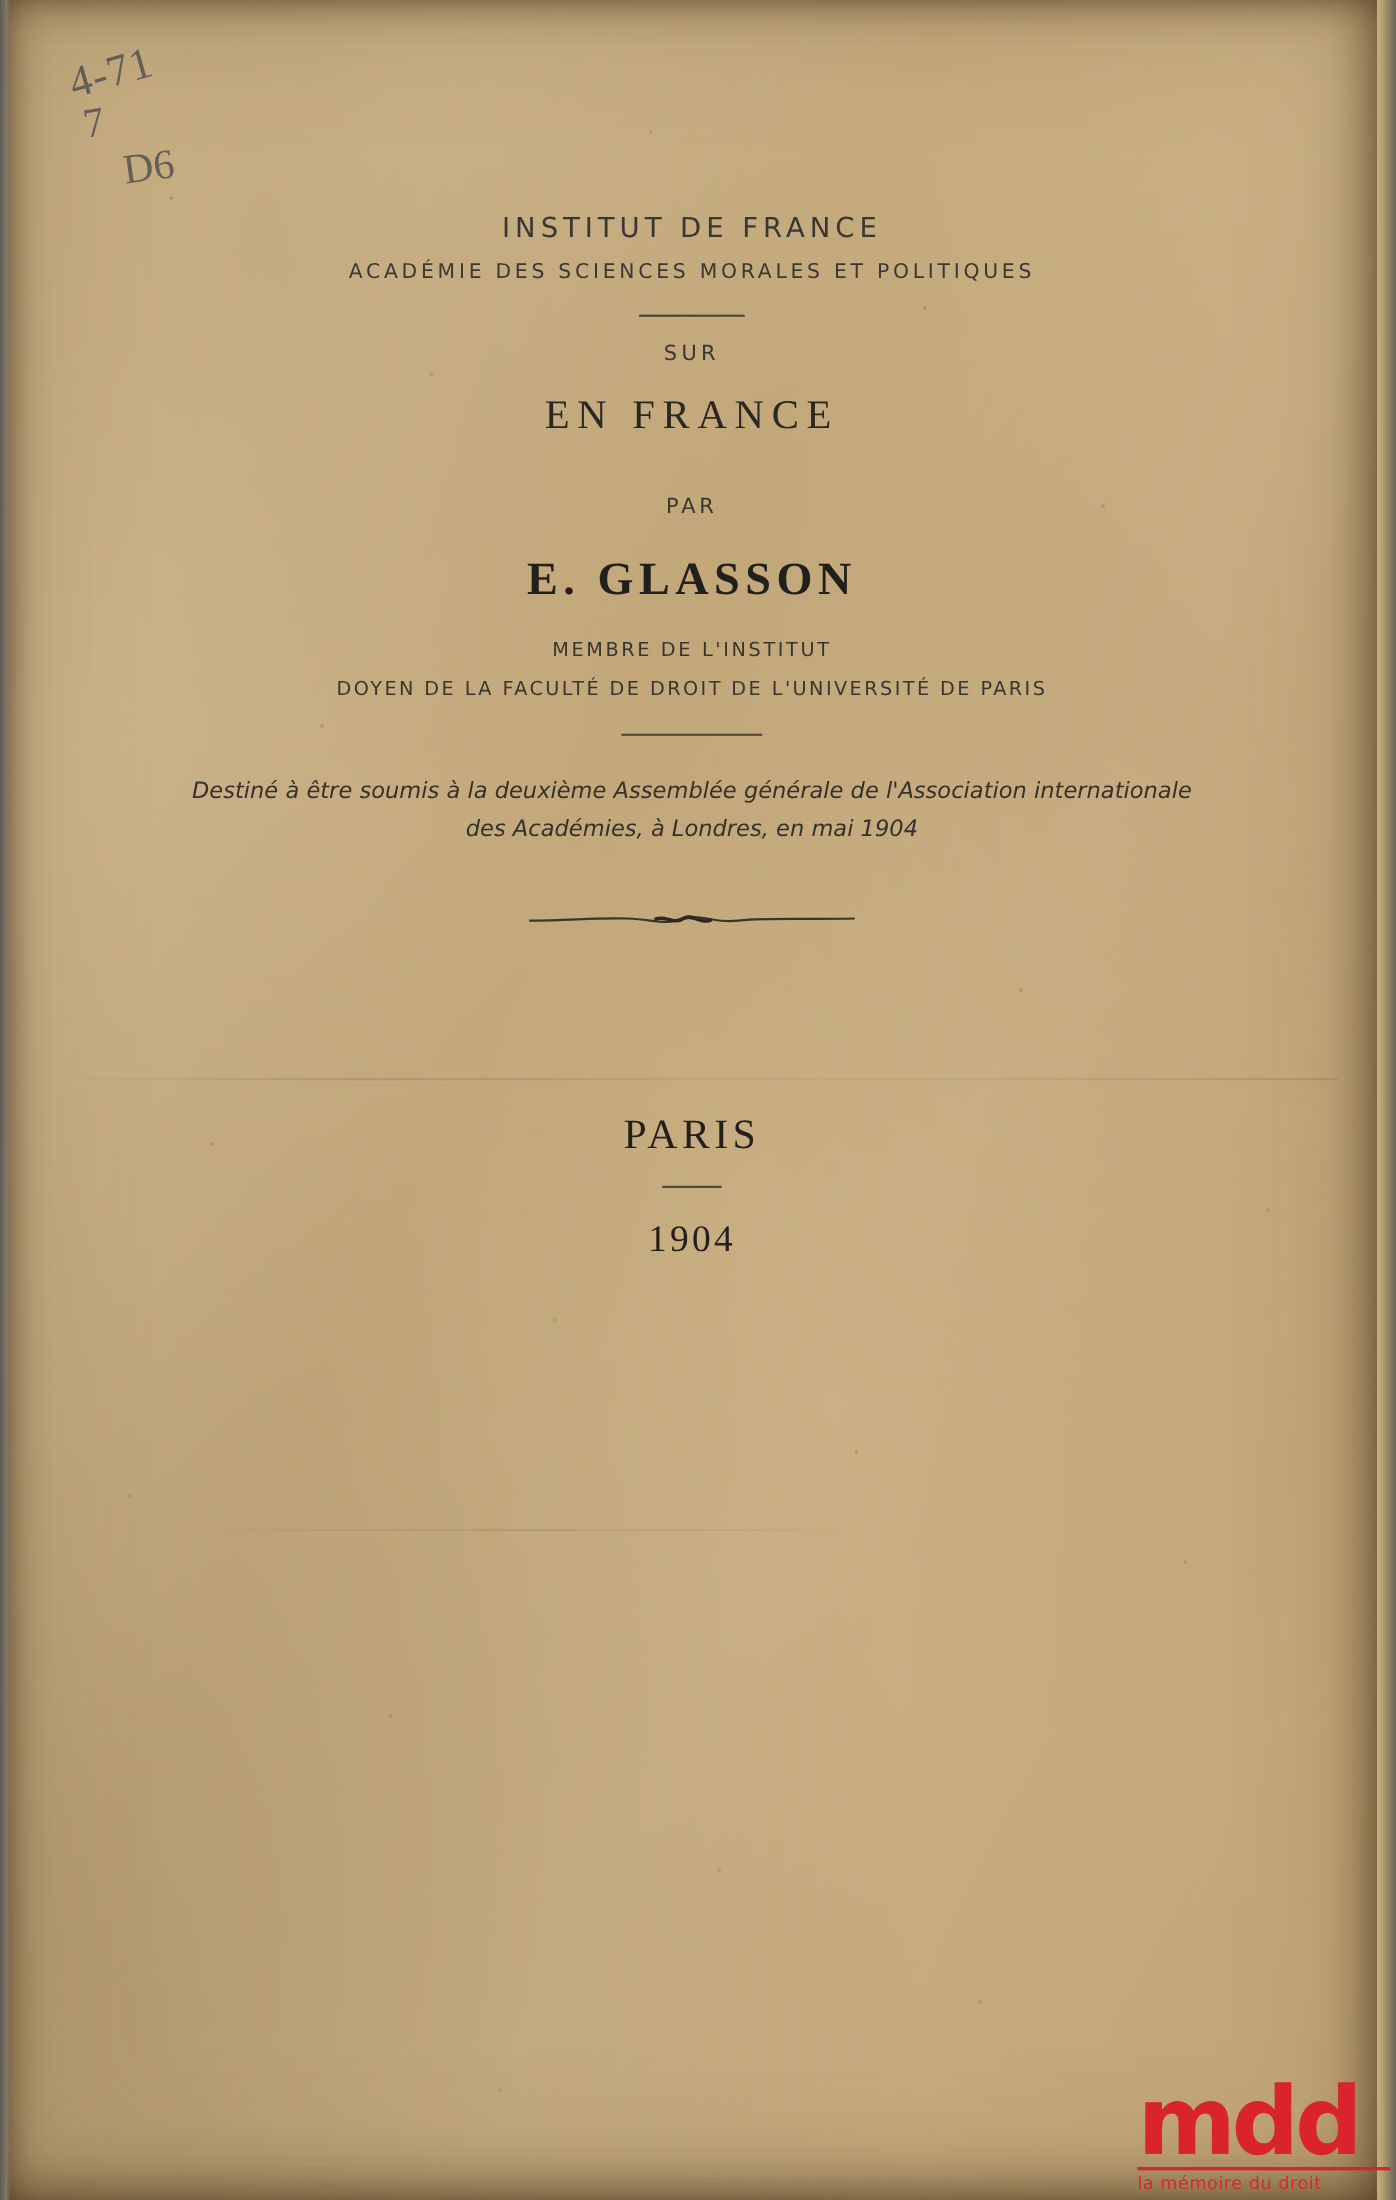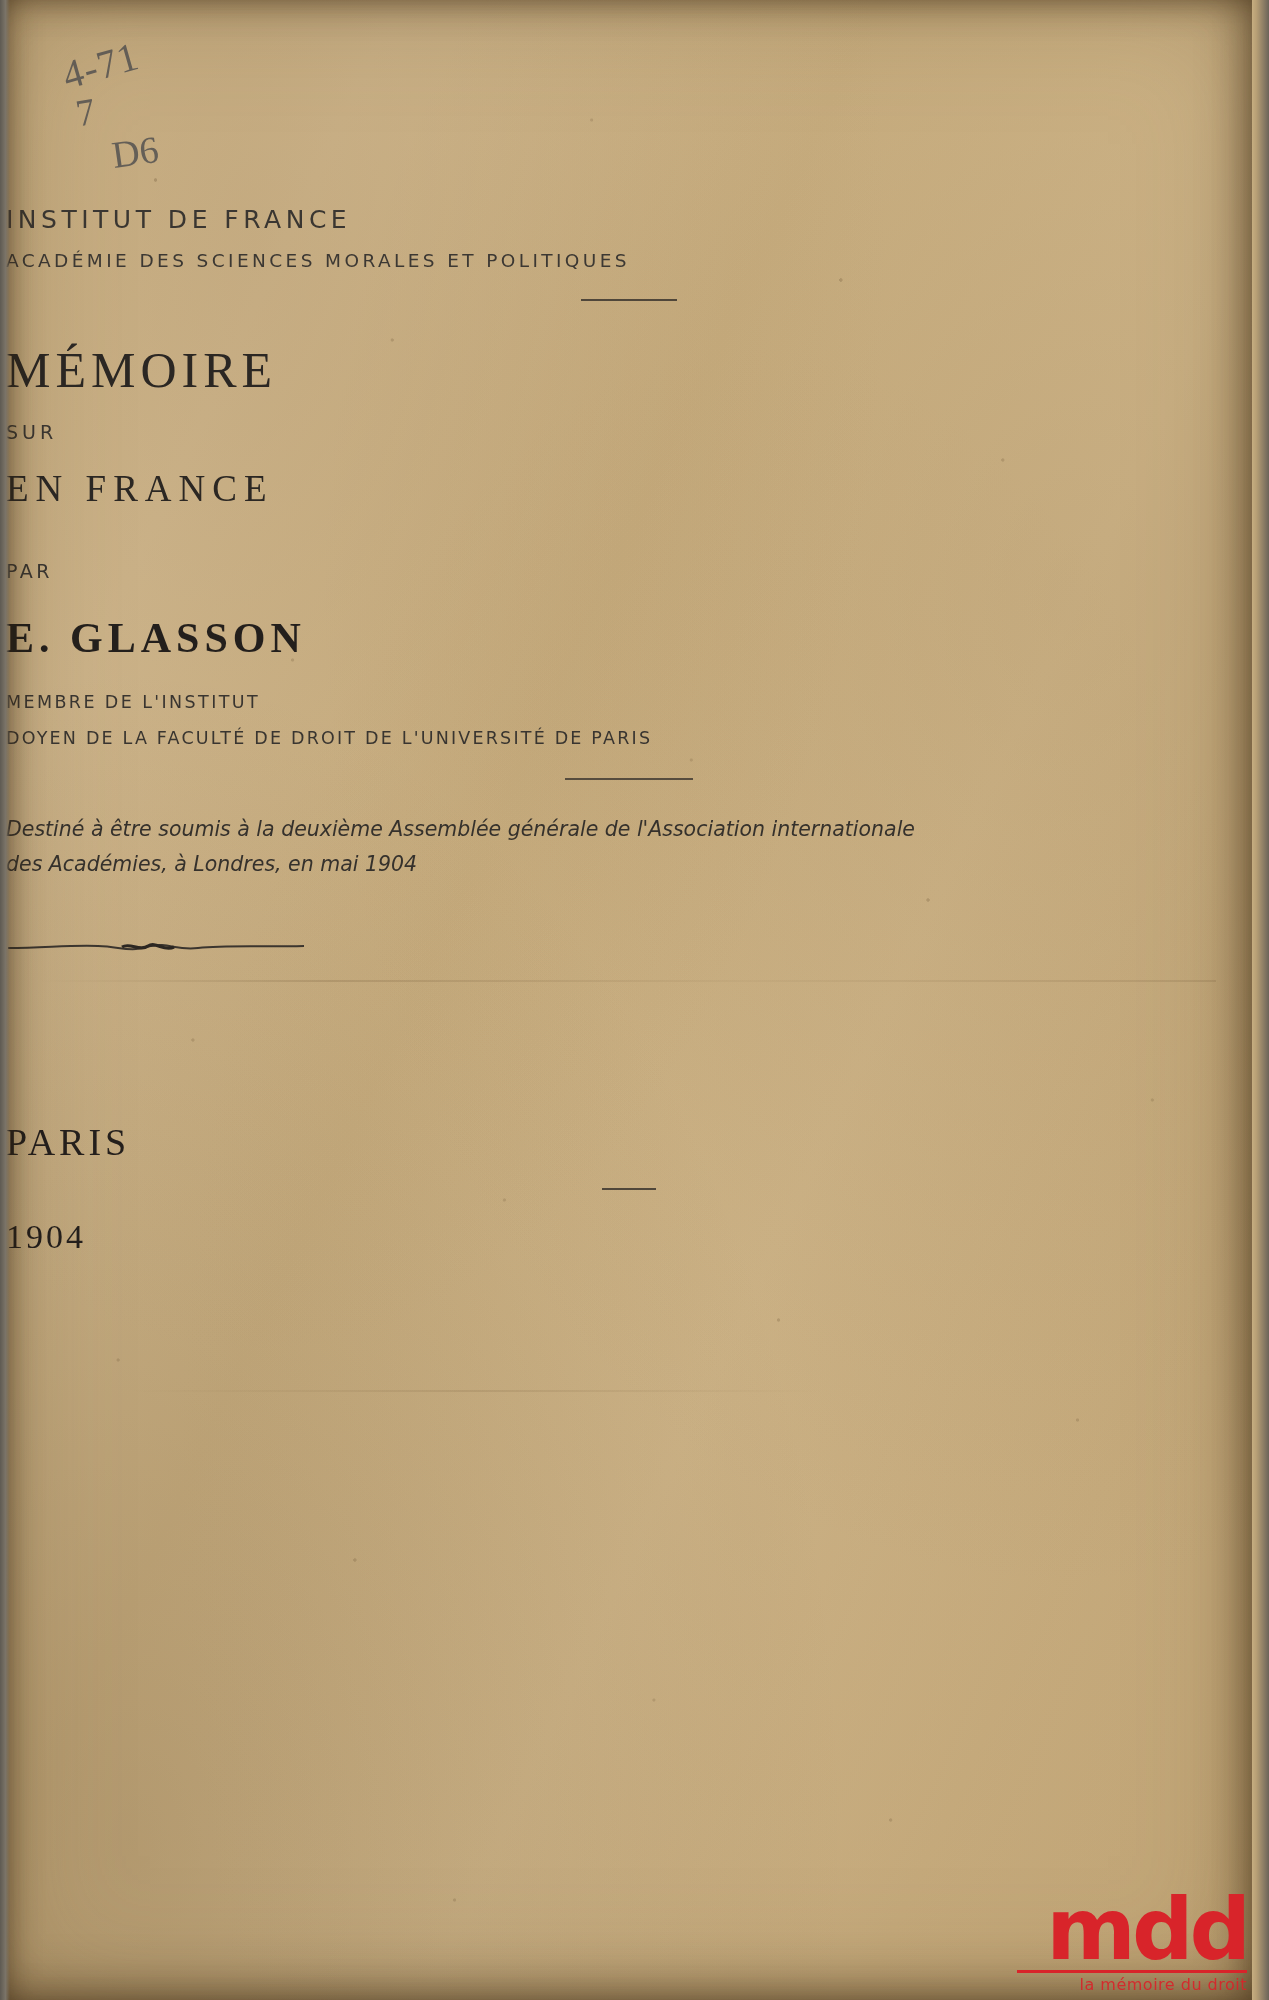--- a/index.html
+++ b/index.html
@@ -101,22 +101,22 @@
   }
   .pencil .l3 {
     position: absolute; left: 58px; top: 88px;
     font-size: 38px; transform: rotate(-8deg);
   }
 
   
   .content {
     position: absolute;
     left: 0; right: 0;
-    top: 13px;
-    text-align: left;
+    top: 0;
+    text-align: center;
     color: #2f2b28;
   }
   .inst {
     margin-top: 192px;
     font-size: 25px;
     letter-spacing: 4.5px;
     font-family: "DejaVu Sans", sans-serif;
     font-weight: 400;
     color: #3a3631;
   }
@@ -246,24 +246,23 @@
     margin-top: 28px;
     font-size: 34px;
     letter-spacing: 3px;
     font-family: "Liberation Serif", serif;
     color: #241f1c;
   }
 
   
   .logo {
     position: absolute;
-    right: 22px;
+    right: 5px;
     bottom: 6px;
     width: 230px;
-    text-align: right;
   }
   .logo .mark {
     font-family: "DejaVu Sans", sans-serif;
     font-weight: 700;
     font-size: 86px;
     line-height: 0.86;
     color: #d8242a;
     letter-spacing: -4px;
   }
   .logo .tag {
@@ -310,21 +309,20 @@
       <div class="l2">7</div>
       <div class="l3">D6</div>
     </div>
 
     <div class="content">
       <div class="inst">INSTITUT DE FRANCE</div>
       <div class="acad">ACADÉMIE DES SCIENCES MORALES ET POLITIQUES</div>
 
       <div class="rule"></div>
 
-      <div class="memoire">MÉMOIRE</div>
       <div class="sur">SUR</div>
 
       <div class="enfrance">EN FRANCE</div>
 
       <div class="par">PAR</div>
       <div class="author">E. GLASSON</div>
       <div class="aff1">MEMBRE DE L'INSTITUT</div>
       <div class="aff2">DOYEN DE LA FACULTÉ DE DROIT DE L'UNIVERSITÉ DE PARIS</div>
 
       <div class="rule2"></div>

